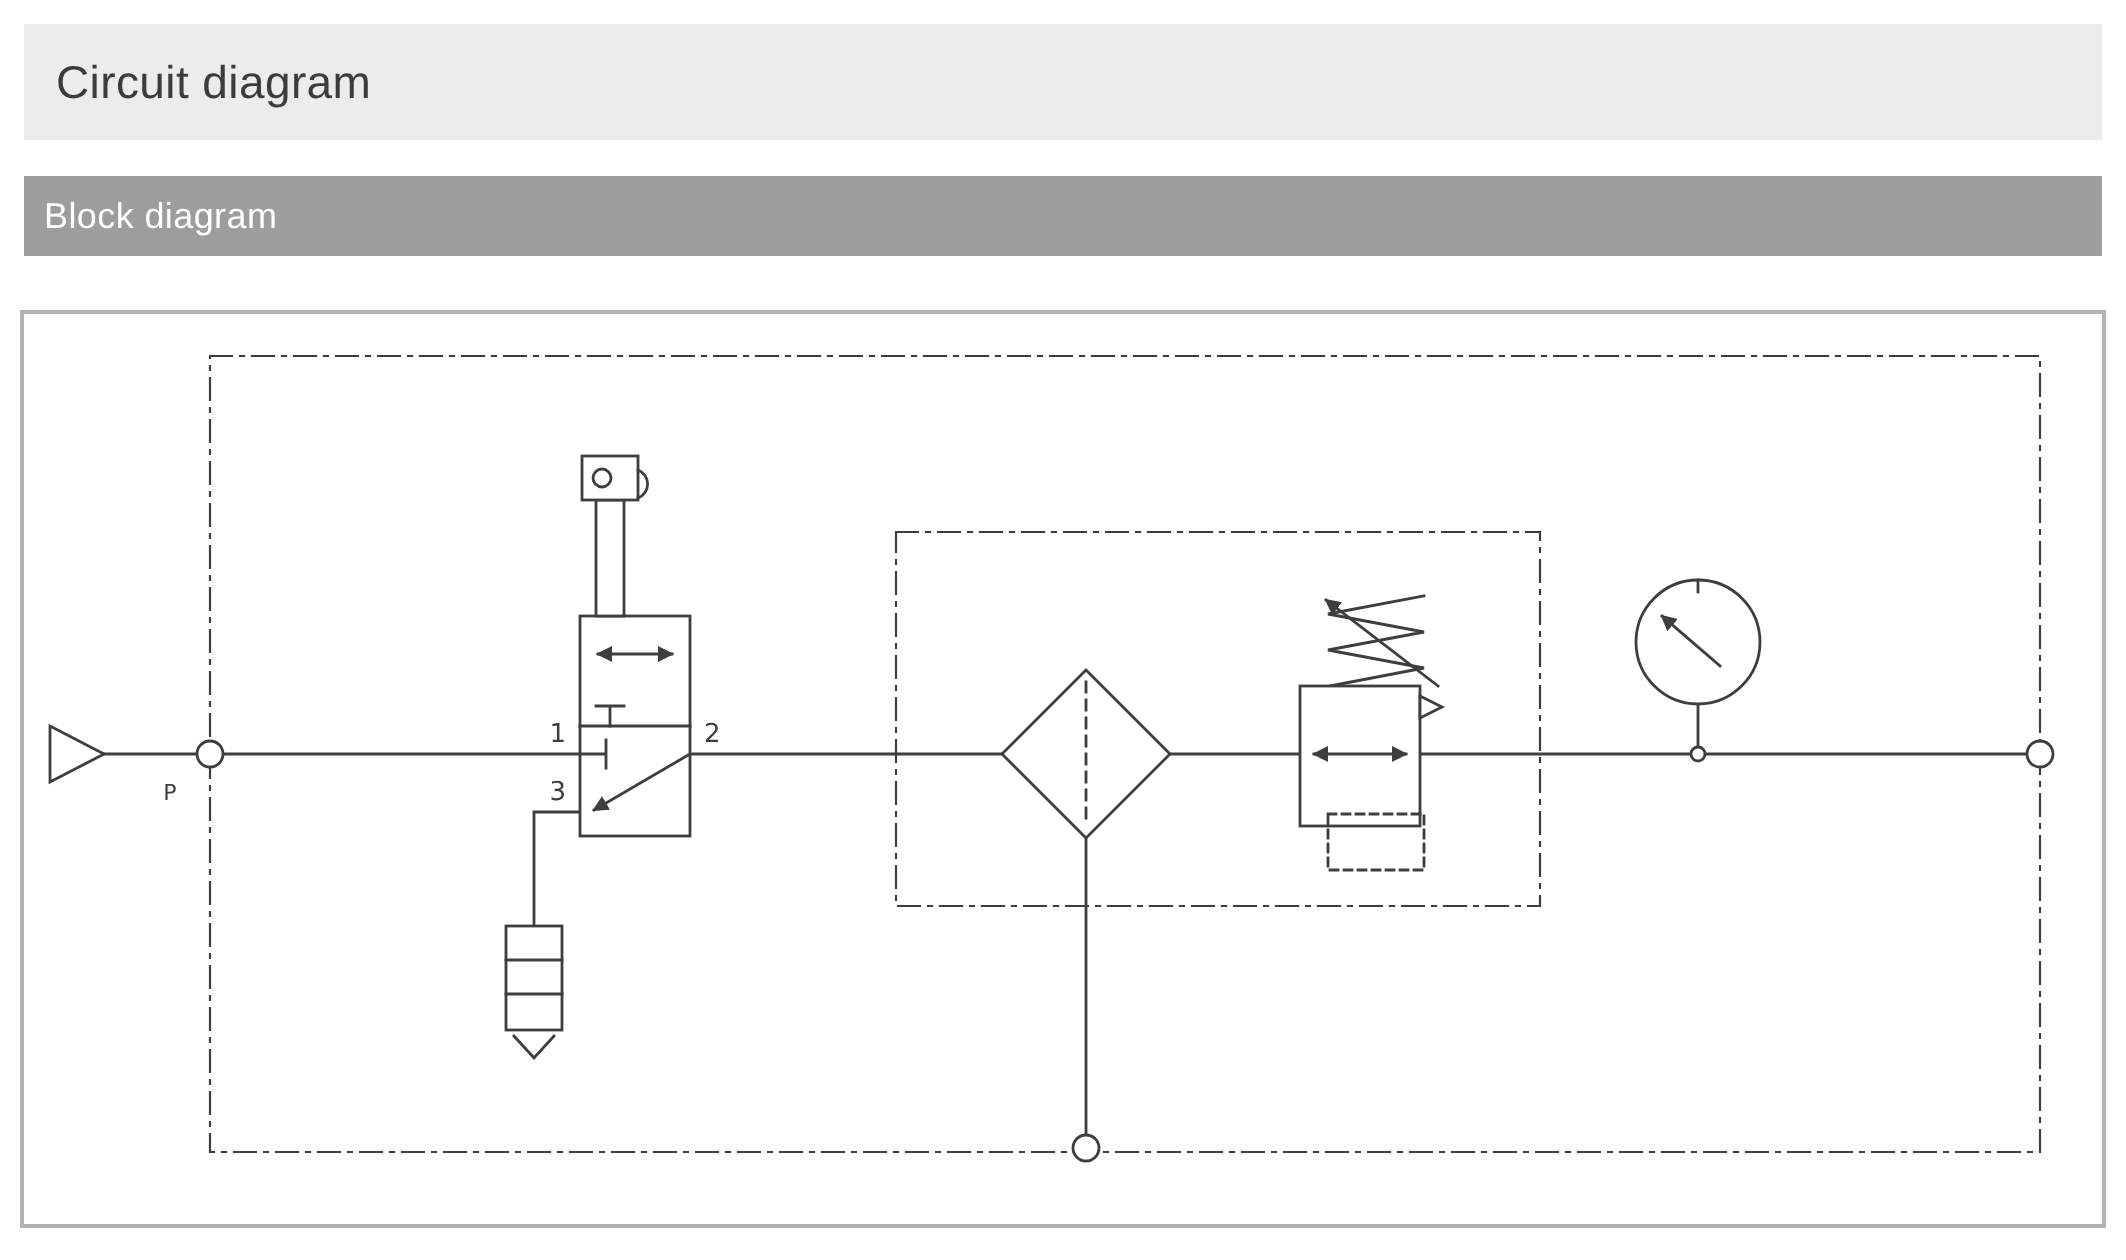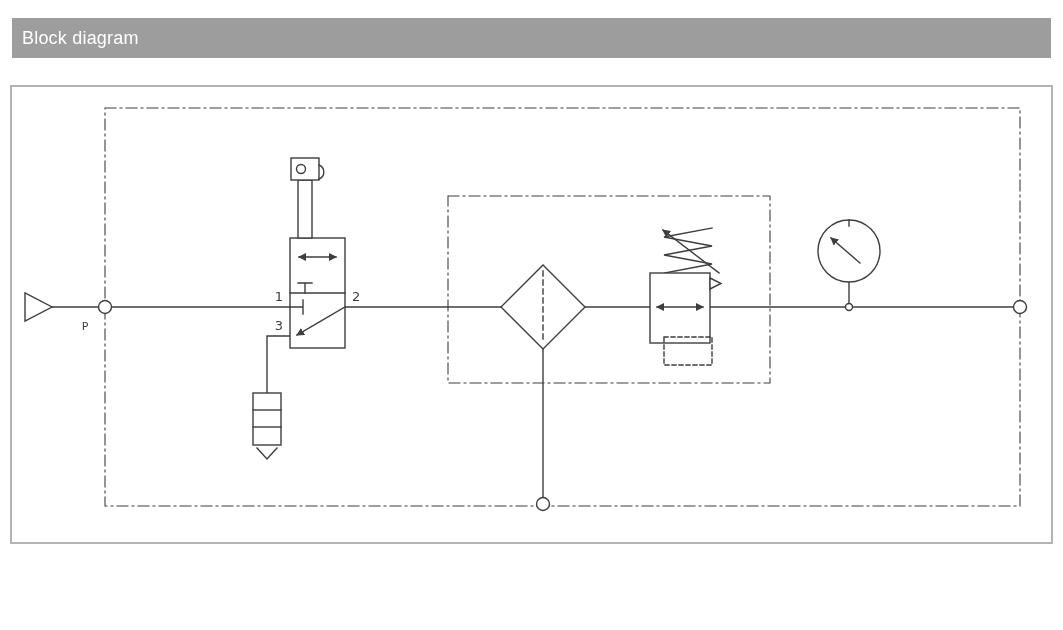--- a/index.html
+++ b/index.html
@@ -57,20 +57,23 @@
     background: #ffffff;
   }
   .diagram-panel svg { display: block; color: var(--line, #3e3e3e); }
   text { font-family: "DejaVu Sans", "Liberation Sans", sans-serif; }
 </style>
 </head>
 <body>
 
 <div class="page">
 
+  <div class="title-bar">
+    <span class="title">Circuit diagram</span>
+  </div>
 
   <div class="section-bar">
     <span class="section-title">Block diagram</span>
   </div>
 
   <div class="diagram-panel">
     <svg width="1039" height="455" viewBox="0 0 1039 455" role="img">
       <defs>
         <marker id="ah" markerWidth="8" markerHeight="8" refX="7" refY="4" orient="auto-start-reverse" markerUnits="userSpaceOnUse">
           <path d="M0,0 L8,4 L0,8 Z" fill="#3e3e3e"></path>

